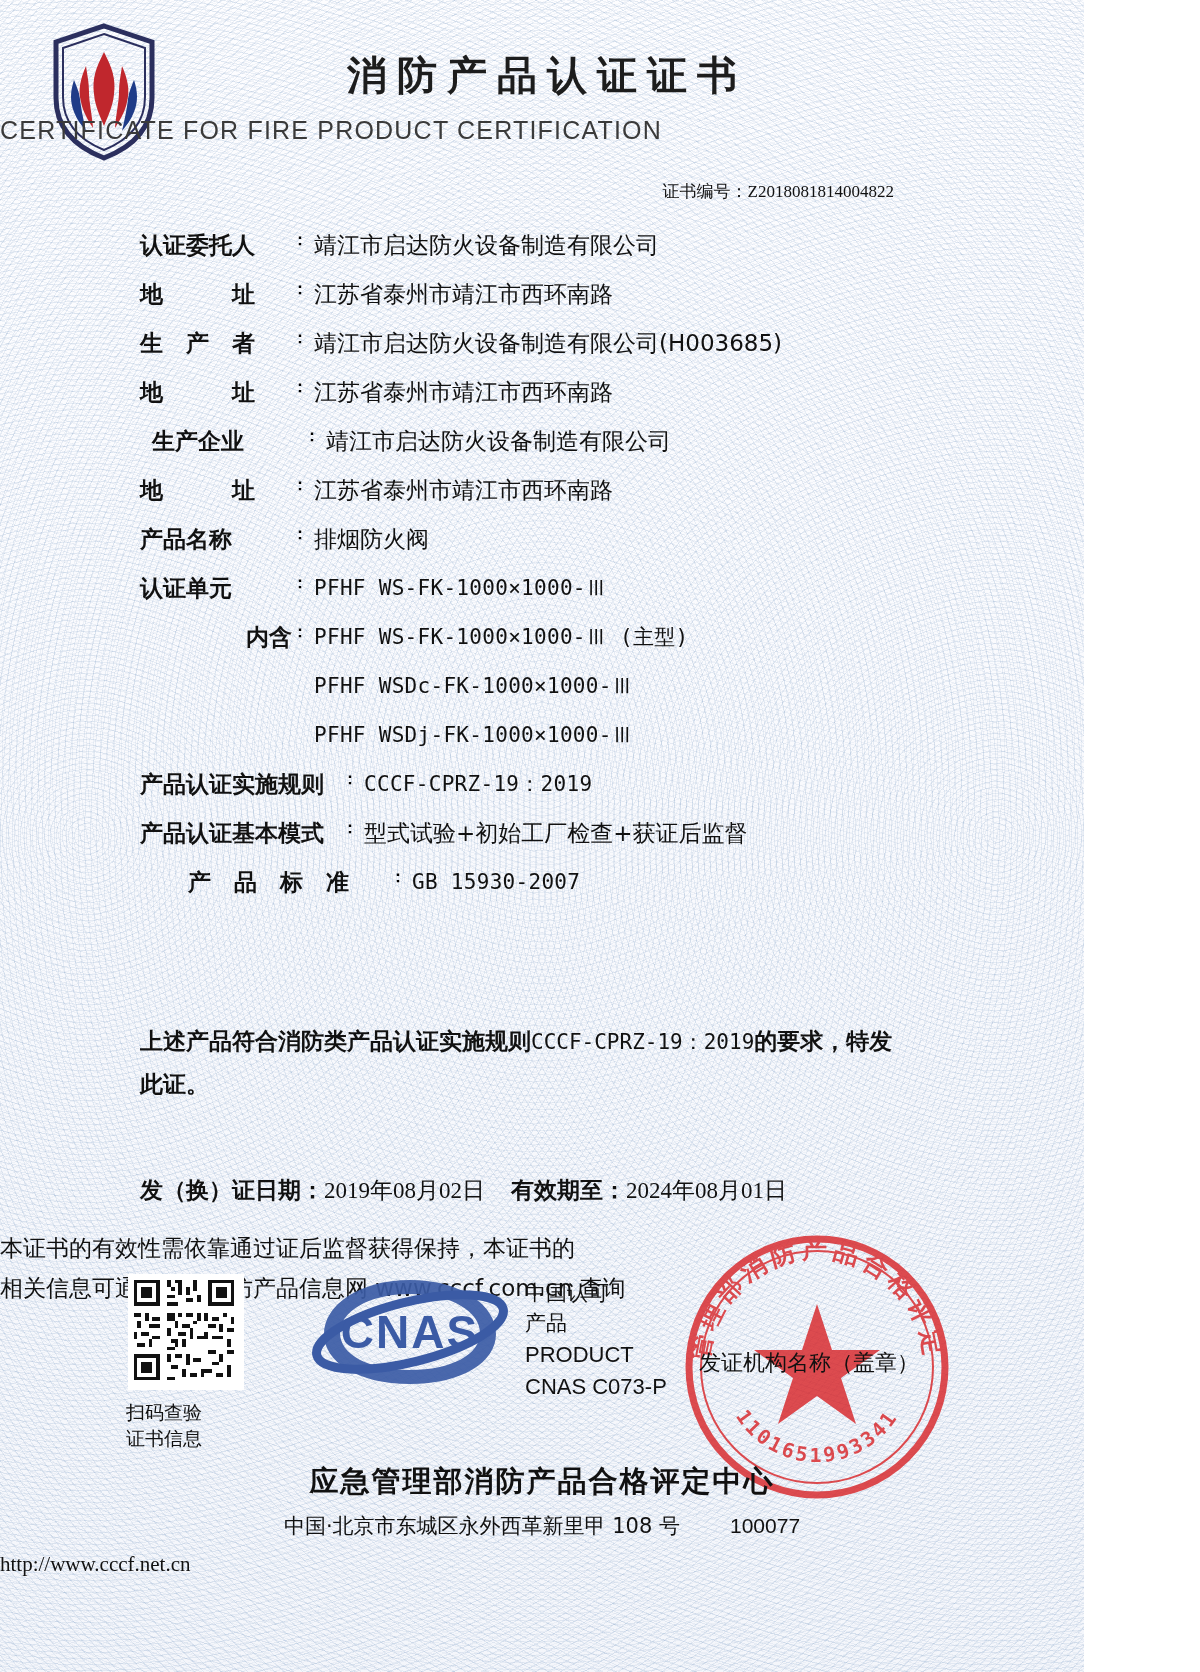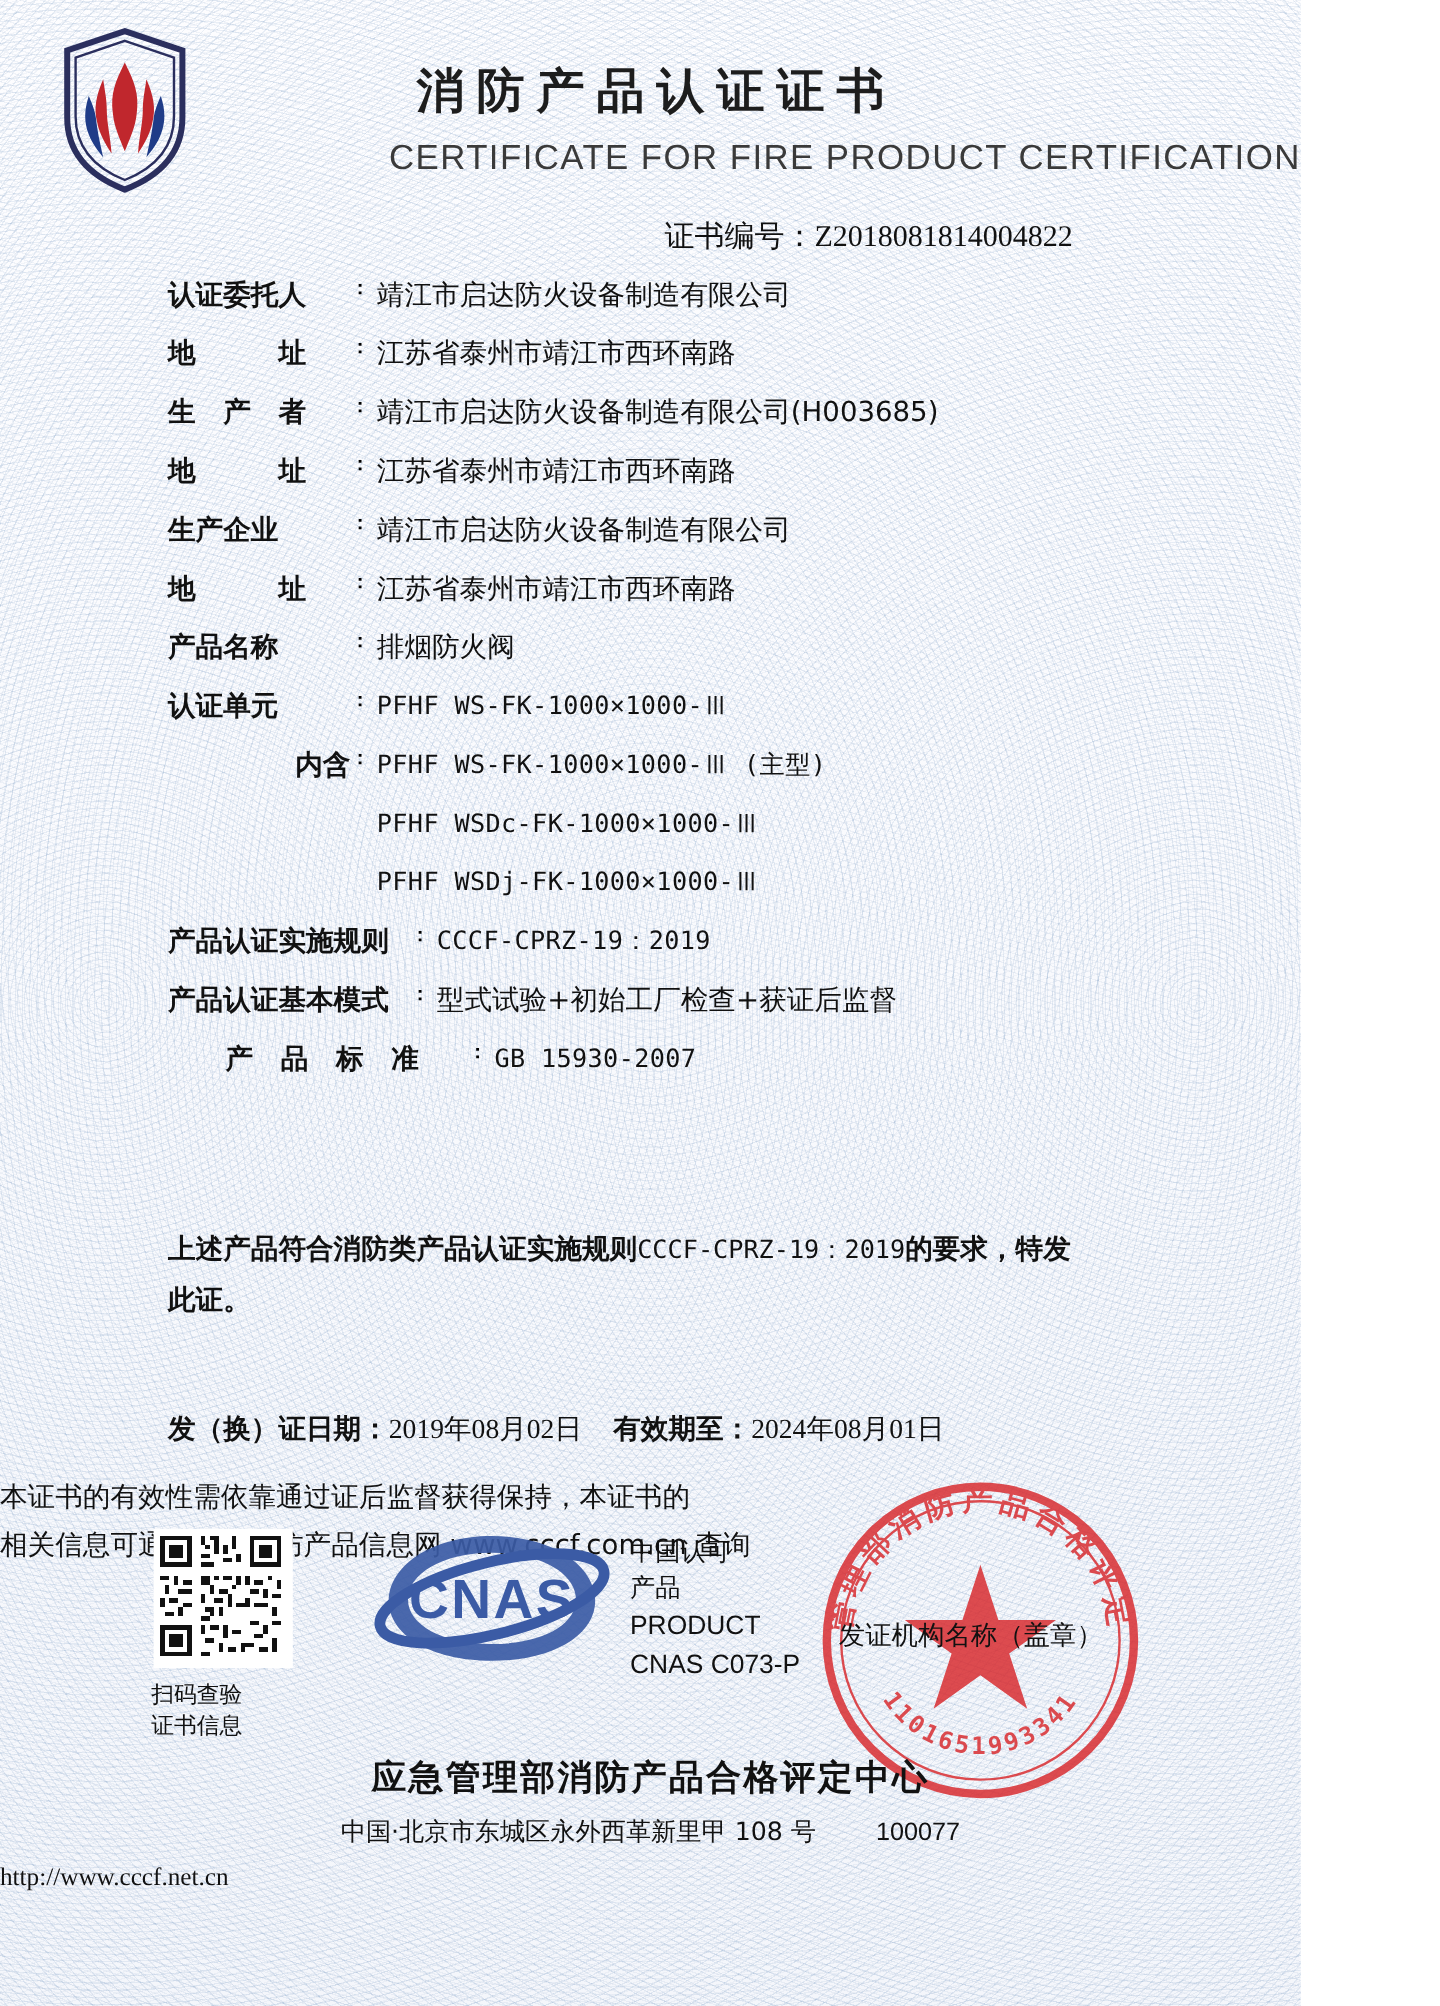--- a/index.html
+++ b/index.html
@@ -47,30 +47,30 @@
     font-size: 40px;
     font-weight: bold;
     letter-spacing: 10px;
     color: #1d1d1d;
     text-indent: 10px;
   }
   .title-en {
     position: absolute;
     left: 0; right: 0;
     top: 116px;
-    text-align: right;
-    font-size: 29px;
+    text-align: left;
+    font-size: 25px;
     letter-spacing: 1.2px;
     color: #3a3a3a;
   }
   .cert-no {
     position: absolute;
     right: 190px;
     top: 180px;
-    font-size: 25px;
+    font-size: 17px;
     color: #111;
     font-family: "Liberation Serif", serif;
     white-space: nowrap;
   }
 
   
   .fields {
     position: absolute;
     left: 140px;
     top: 228px;
@@ -317,21 +317,21 @@
         <div class="value cjk">靖江市启达防火设备制造有限公司(H003685)</div>
       </div>
       <div class="row">
         <div style="display: flex; flex: 0 0 168px; justify-content: space-between;">
           <div class="label" style="flex: 0 0 auto;">地　　　址</div>
           <span class="colon">：</span>
         </div>
         <div class="value cjk">江苏省泰州市靖江市西环南路</div>
       </div>
       <div class="row">
-        <div style="display: flex; flex: 0 0 168px; justify-content: space-between;">
+        <div style="display: flex; flex: 0 0 168px; justify-content: space-between; margin-left: 12px;">
           <div class="label" style="flex: 0 0 auto;">生产企业</div>
           <span class="colon">：</span>
         </div>
         <div class="value cjk">靖江市启达防火设备制造有限公司</div>
       </div>
       <div class="row">
         <div style="display: flex; flex: 0 0 168px; justify-content: space-between;">
           <div class="label" style="flex: 0 0 auto;">地　　　址</div>
           <span class="colon">：</span>
         </div>

